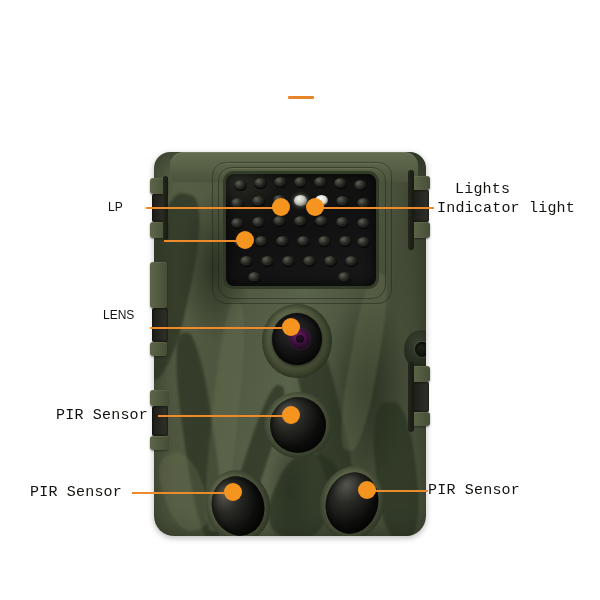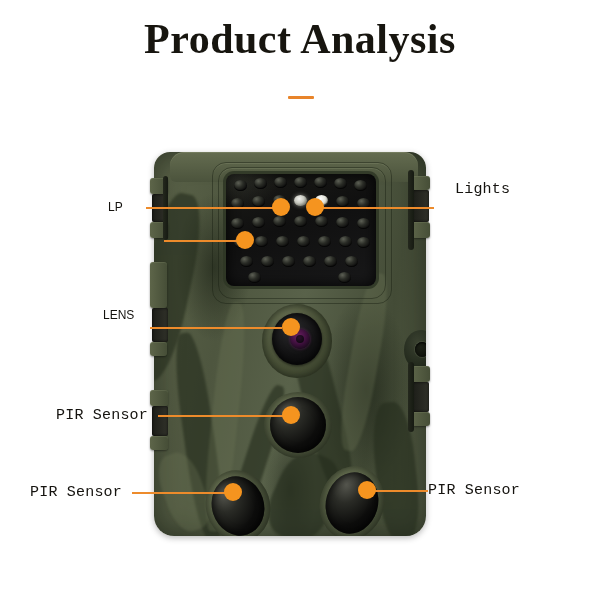--- a/index.html
+++ b/index.html
@@ -145,21 +145,20 @@
     position:absolute;left:261px;top:190px;width:14px;height:15px;border-radius:50%;
     background:radial-gradient(circle at 40% 35%,#1c2016,#0a0c07);
     box-shadow:inset 0 1px 2px rgba(0,0,0,.9), 0 0 0 1px rgba(110,120,95,.25);
   }
 </style>
 </head>
 <body>
 
 <div id="stage">
 
-  <div class="title">Product Analysis</div>
   <div class="title-rule"></div>
 
   <div class="cam">
     <div class="shell">
 
       <div class="camo" style="left:-10px;top:40px;width:46px;height:190px;transform:rotate(12deg);"></div>
       <div class="camo" style="left:30px;top:180px;width:30px;height:210px;transform:rotate(-8deg);"></div>
       <div class="camo l" style="left:58px;top:150px;width:26px;height:230px;transform:rotate(6deg);"></div>
       <div class="camo" style="left:92px;top:230px;width:22px;height:150px;transform:rotate(18deg);"></div>
       <div class="camo" style="left:150px;top:150px;width:34px;height:200px;transform:rotate(-14deg);"></div>
@@ -259,20 +258,21 @@
   </div>
 
   <div class="label sans" style="left:108px;top:198px;">LP</div>
   <div class="lead" style="left:146px;top:207px;width:134px;"></div>
   <div class="dot" style="left:272px;top:198px;"></div>
 
   <div class="lead" style="left:164px;top:240px;width:80px;"></div>
   <div class="dot" style="left:236px;top:231px;"></div>
 
   <div class="label" style="left:455px;top:180px;">Lights</div>
+  <div class="label" style="left:437px;top:199px;">Indicator light</div>
   <div class="lead" style="left:322px;top:207px;width:112px;"></div>
   <div class="dot" style="left:306px;top:198px;"></div>
 
   <div class="label sans" style="left:103px;top:306px;">LENS</div>
   <div class="lead" style="left:150px;top:327px;width:132px;"></div>
   <div class="dot" style="left:282px;top:318px;"></div>
 
   <div class="label" style="left:56px;top:406px;">PIR Sensor</div>
   <div class="lead" style="left:158px;top:415px;width:130px;"></div>
   <div class="dot" style="left:282px;top:406px;"></div>

